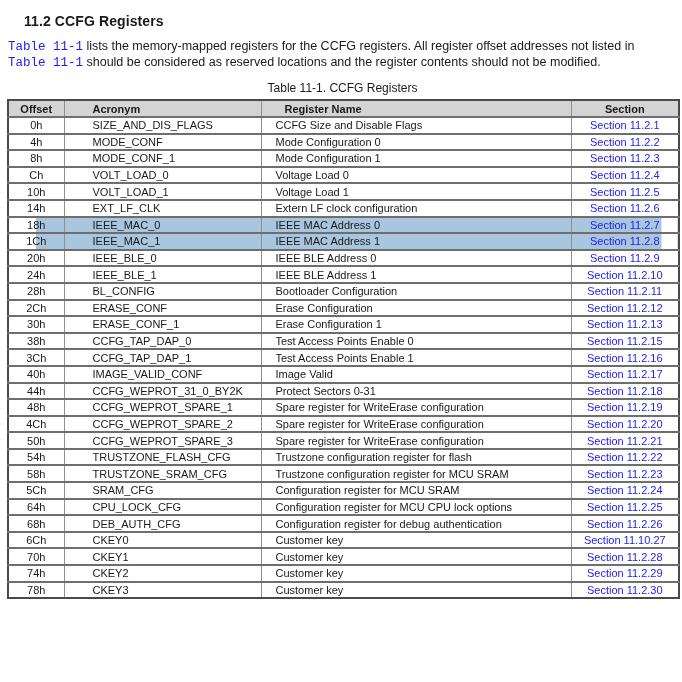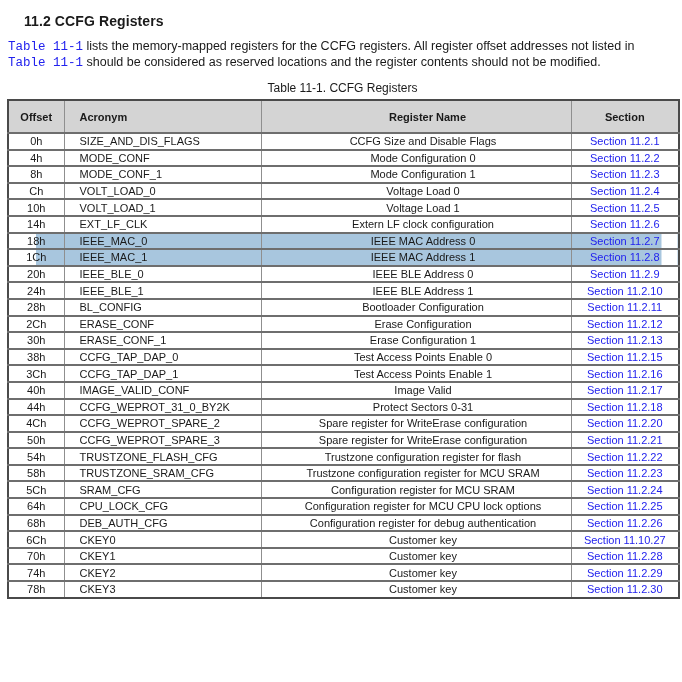--- a/index.html
+++ b/index.html
@@ -25,33 +25,33 @@
   .tbl-title{
     width:671px;margin:10px 0 4px 7px;text-align:center;
     font-size:12px;font-weight:normal;
   }
   table.reg-table{
     width:671px;margin-left:7px;border-collapse:collapse;table-layout:fixed;
     border:2px solid var(--border-dark);
     font-size:11px;
   }
   table.reg-table th{
-    background:var(--hdr-bg);font-weight:bold;height:33px;
+    background:var(--hdr-bg);font-weight:bold;height:17px;
     border-bottom:2px solid var(--border-mid);
   }
   table.reg-table td{height:16.6px;}
   table.reg-table th,table.reg-table td{
     border-left:1px solid var(--border-light);
     vertical-align:middle;overflow:hidden;white-space:nowrap;
   }
   table.reg-table th:first-child,table.reg-table td:first-child{border-left:none;}
   table.reg-table tr+tr td{border-top:2px solid var(--border-mid);}
   .col-offset{text-align:center;}
-  .col-acronym{text-align:left;padding-left:15px;}
-  .col-name{text-align:center;padding-left:14px;margin-top:36px;}
+  .col-acronym{text-align:left;padding-left:28px;}
+  .col-name{text-align:left;padding-left:14px;margin-top:36px;}
   th.col-name{padding-left:23px;}
   .col-section{text-align:center;margin-top:32px;}
   td.col-section a{color:var(--link);text-decoration:none;cursor:pointer;}
   
   tr.hl td{background:var(--hl);}
   tr.hl td.col-offset{background:linear-gradient(to right,#ffffff 27px,var(--hl) 27px);}
   tr.hl td.col-section{background:linear-gradient(to right,var(--hl) 90px,#ffffff 90px);}
 </style>
 </head>
 <body>
@@ -176,20 +176,26 @@
       <td class="col-name">Image Valid</td>
       <td class="col-section"><a>Section 11.2.17</a></td>
     </tr>
         <tr>
       <td class="col-offset">44h</td>
       <td class="col-acronym">CCFG_WEPROT_31_0_BY2K</td>
       <td class="col-name">Protect Sectors 0-31</td>
       <td class="col-section"><a>Section 11.2.18</a></td>
     </tr>
         <tr>
+      <td class="col-offset">48h</td>
+      <td class="col-acronym">CCFG_WEPROT_SPARE_1</td>
+      <td class="col-name">Spare register for WriteErase configuration</td>
+      <td class="col-section"><a>Section 11.2.19</a></td>
+    </tr>
+        <tr>
       <td class="col-offset">4Ch</td>
       <td class="col-acronym">CCFG_WEPROT_SPARE_2</td>
       <td class="col-name">Spare register for WriteErase configuration</td>
       <td class="col-section"><a>Section 11.2.20</a></td>
     </tr>
         <tr>
       <td class="col-offset">50h</td>
       <td class="col-acronym">CCFG_WEPROT_SPARE_3</td>
       <td class="col-name">Spare register for WriteErase configuration</td>
       <td class="col-section"><a>Section 11.2.21</a></td>

